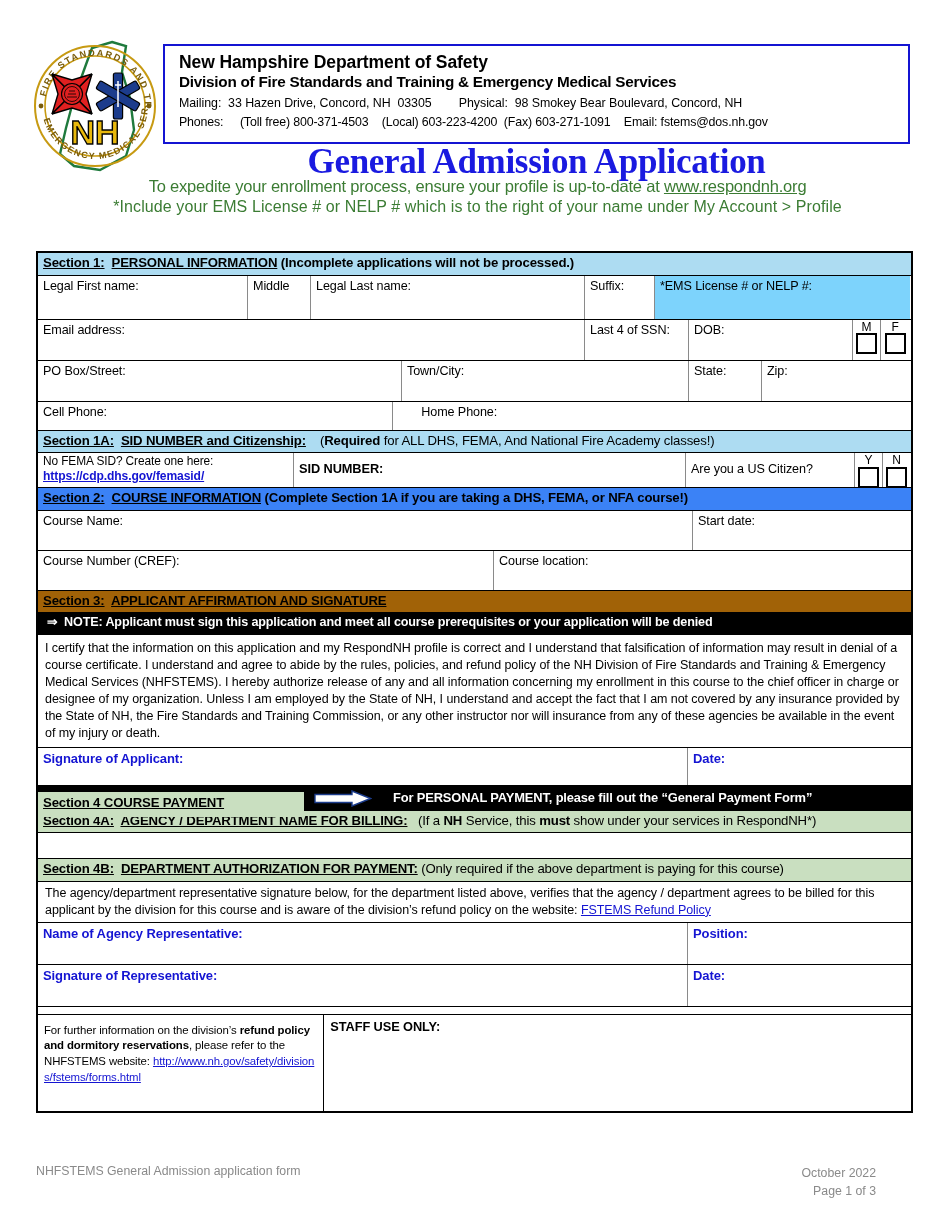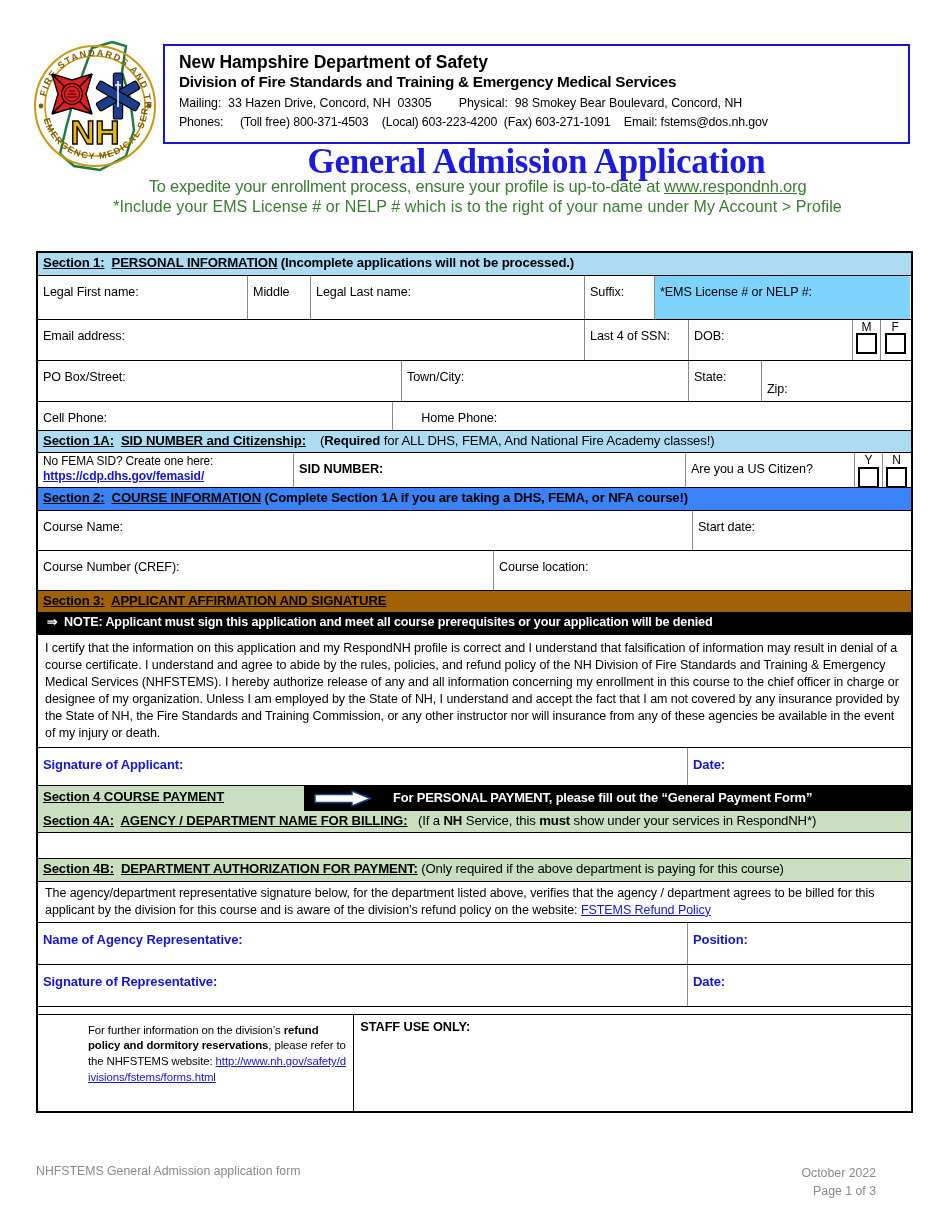--- a/index.html
+++ b/index.html
@@ -62,21 +62,21 @@
   .band .u { text-decoration:underline; }
   .band .nb { font-weight:normal; }
   .blue  { background:#ADDCF2; }
   .mint  { background:#3b82f6; }
   .tan   { background:#a16207; }
   .sage  { background:#C9DFC0; }
   .black { background:#000; color:#fff; }
 
   .row { display:flex; border-bottom:1.2px solid #000; }
   .cell {
-    padding:9px 0 0 5px;
+    padding:3px 0 0 5px;
     font-size:12.6px;
     position:relative;
     border-right:1.2px solid #8a8a8a;
     letter-spacing:-0.1px;
   }
   .cell:last-child { border-right:none; }
   .cell.nb { border-right:none; }
   .cell.greenbg { background:#7dd3fc; }
 
   
@@ -194,21 +194,21 @@
         <div class="cbx-lbl">F</div>
         <div class="cbx"></div>
       </div>
     </div>
   </div>
 
   <div class="row" style="height:41px;">
     <div class="cell" style="width:364px;"><span>PO Box/Street:</span></div>
     <div class="cell" style="width:287px;"><span>Town/City:</span></div>
     <div class="cell" style="width:73px;"><span>State:</span></div>
-    <div class="cell nb" style="width:147px;margin-top:12px;"><span>Zip:</span></div>
+    <div class="cell nb" style="width:147px;"><span>Zip:</span></div>
   </div>
 
   <div class="row" style="height:29px;border-bottom:1.8px solid #000;gap:23px;">
     <div class="cell" style="width:364px;"><span>Cell Phone:</span></div>
     <div class="cell nb" style="width:507px;"><span>Home Phone:</span></div>
   </div>
 
   <div class="band blue">
     <span class="u">Section 1A:</span>&nbsp;
     <span class="u">SID NUMBER and Citizenship:</span>&nbsp;&nbsp;&nbsp;
@@ -262,21 +262,21 @@
   </div>
 
   <div class="affirm">I certify that the information on this application and my RespondNH profile is correct and I understand that falsification of information may result in denial of a course certificate. I understand and agree to abide by the rules, policies, and refund policy of the NH Division of Fire Standards and Training &amp; Emergency Medical Services (NHFSTEMS).  I hereby authorize release of any and all information concerning my enrollment in this course to the chief officer in charge or designee of my organization.  Unless I am employed by the State of NH, I understand and accept the fact that I am not covered by any insurance provided by the State of NH, the Fire Standards and Training Commission, or any other instructor nor will insurance from any of these agencies be available in the event of my injury or death.</div>
 
   <div class="row" style="height:38px;border-bottom:1.8px solid #000;">
     <div class="cell" style="width:650px;"><span class="sig-lbl">Signature of Applicant:</span></div>
     <div class="cell nb" style="width:221px;"><span class="sig-lbl">Date:</span></div>
   </div>
 
   <div class="band black" style="padding:0;height:25px;position:relative;">
-    <div class="sage" style="position:absolute;left:0;top:0;width:266px;height:25px;padding:3px 0 0 5px;color:#000;">
+    <div class="sage" style="position:absolute;left:0;top:6px;width:266px;height:25px;padding:3px 0 0 5px;color:#000;">
       <span class="u">Section 4 COURSE PAYMENT</span>
     </div>
     <div style="position:absolute;left:276px;top:4px;width:58px;height:17px;">
       <svg width="58" height="17" viewBox="0 0 58 17">
         <path d="M1 4.5 H38 V1 L56.5 8.5 L38 16 V12.5 H1 Z" fill="#ffffff" stroke="#1C3C8C" stroke-width="1.4"></path>
       </svg>
     </div>
     <div style="position:absolute;left:355px;top:4px;font-size:12.9px;">For PERSONAL PAYMENT, please fill out the “General Payment Form”</div>
   </div>
 
@@ -306,21 +306,21 @@
   </div>
 
   <div class="row" style="height:42px;border-bottom:1.8px solid #000;">
     <div class="cell" style="width:650px;"><span class="sig-lbl">Signature of Representative:</span></div>
     <div class="cell nb" style="width:221px;"><span class="sig-lbl">Date:</span></div>
   </div>
 
   <div style="height:8px;border-bottom:1.8px solid #000;"></div>
 
   <div class="row" style="height:96px;border-bottom:none;">
-    <div class="cell" style="width:295px;border-right:1.8px solid #000;padding:8px 6px 0 6px;font-size:11.4px;line-height:1.38;margin-left:44px;">
+    <div class="cell" style="width:295px;border-right:1.8px solid #000;padding:8px 6px 0 6px;font-size:11.4px;line-height:1.38;">
       <span>For further information on the division’s </span><b>refund policy and dormitory reservations</b><span>, please refer to the NHFSTEMS website: </span><span class="link" style="word-break:break-all;">http://www.nh.gov/safety/divisions/fstems/forms.html</span>
     </div>
     <div class="cell nb" style="width:605px;padding:4px 0 0 6px;font-size:12.8px;font-weight:bold;">
       <span>STAFF USE ONLY:</span>
     </div>
   </div>
 
 </div>
 
 <div class="footer">

